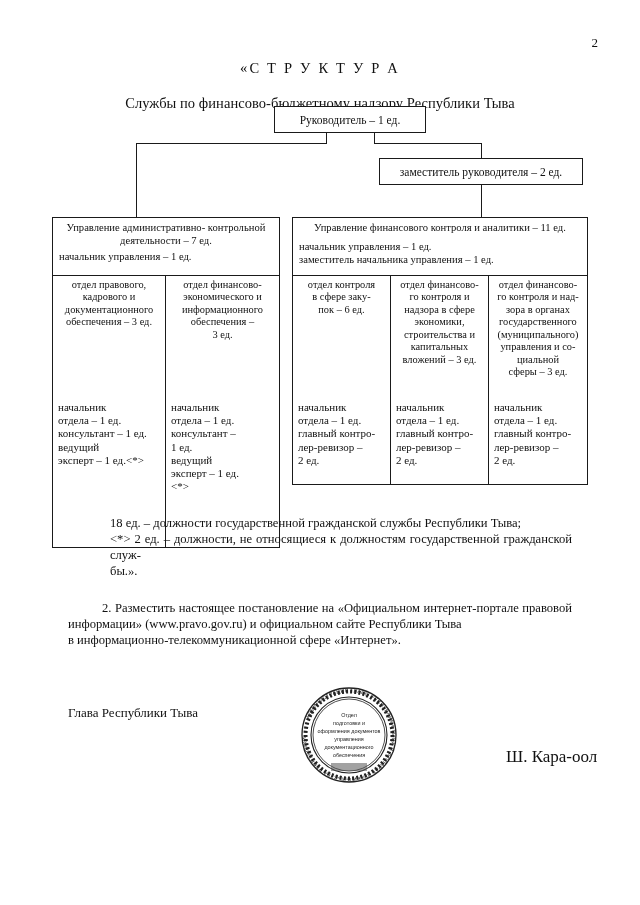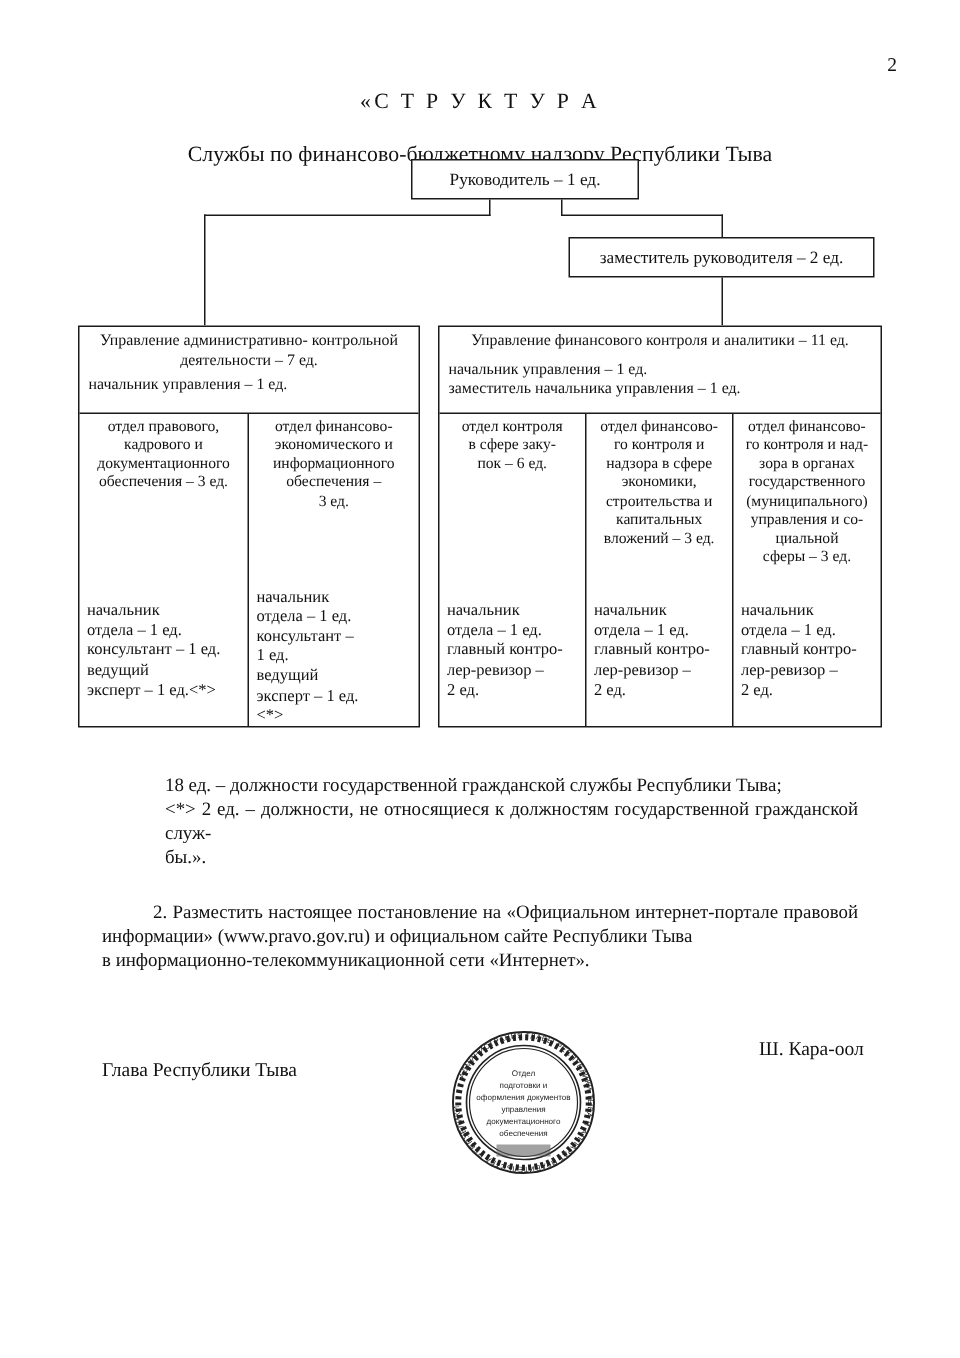--- a/index.html
+++ b/index.html
@@ -89,21 +89,21 @@
   .v { width: 1.1px; }
   .h { height: 1.1px; }
 
   
   .unit {
     position: absolute;
     border: 1.1px solid #1a1a1a;
     box-sizing: border-box;
     background: #fff;
   }
-  #unit-left  { left: 52px;  top: 117px; width: 228px; height: 268px; }
+  #unit-left  { left: 52px;  top: 117px; width: 228px; height: 331px; }
   #unit-right { left: 292px; top: 117px; width: 296px; height: 268px; }
 
   .unit-head {
     border-bottom: 1.1px solid #1a1a1a;
     box-sizing: border-box;
     padding: 4px 6px 3px 6px;
     font-size: 10.6px;
     line-height: 1.22;
   }
   #unit-left .unit-head  { height: 58px; }
@@ -181,22 +181,22 @@
   
   .sign-left {
     position: absolute;
     left: 68px;
     top: 705px;
     font-size: 13px;
   }
   .sign-right {
     position: absolute;
     left: 506px;
-    top: 691px;
-    font-size: 13px;
+    top: 747px;
+    font-size: 17px;
   }
 
   
   .stamp {
     position: absolute;
     left: 297px;
     top: 683px;
     width: 104px;
     height: 104px;
   }
@@ -321,21 +321,21 @@
   </div>
 
   <div class="body-text" id="note-block">
     <span class="note-line">18 ед. – должности государственной гражданской службы Республики Тыва;</span>
     <span class="note-line justify">&lt;*&gt; 2 ед. – должности, не относящиеся к должностям государственной гражданской служ-</span>
     <span class="note-line tail">бы.».</span>
   </div>
 
   <div class="body-text" id="para-2">
     <span>2. Разместить настоящее постановление на «Официальном интернет-портале правовой информации» (www.pravo.gov.ru) и официальном сайте Республики Тыва</span>
-    <span class="last-line">в информационно-телекоммуникационной сети «Интернет».</span>
+    <span class="last-line">в информационно-телекоммуникационной сфере «Интернет».</span>
   </div>
 
   <div class="sign-left">Глава Республики Тыва</div>
   <div class="sign-right">Ш. Кара-оол</div>
 
   <div class="stamp">
     <svg viewBox="0 0 104 104" width="104" height="104" aria-hidden="true">
       <defs>
         <path id="stampArc" d="M 52,52 m -43,0 a 43,43 0 1,1 86,0 a 43,43 0 1,1 -86,0"></path>
       </defs>

